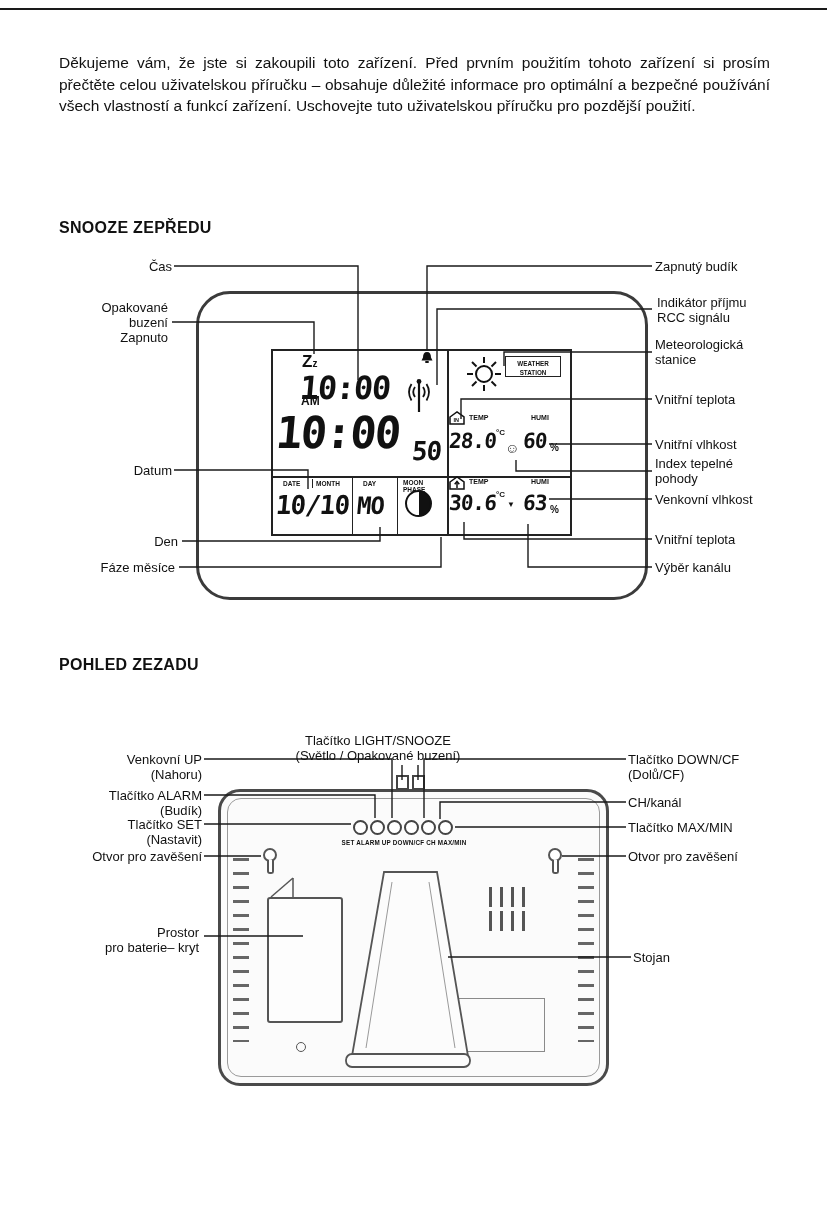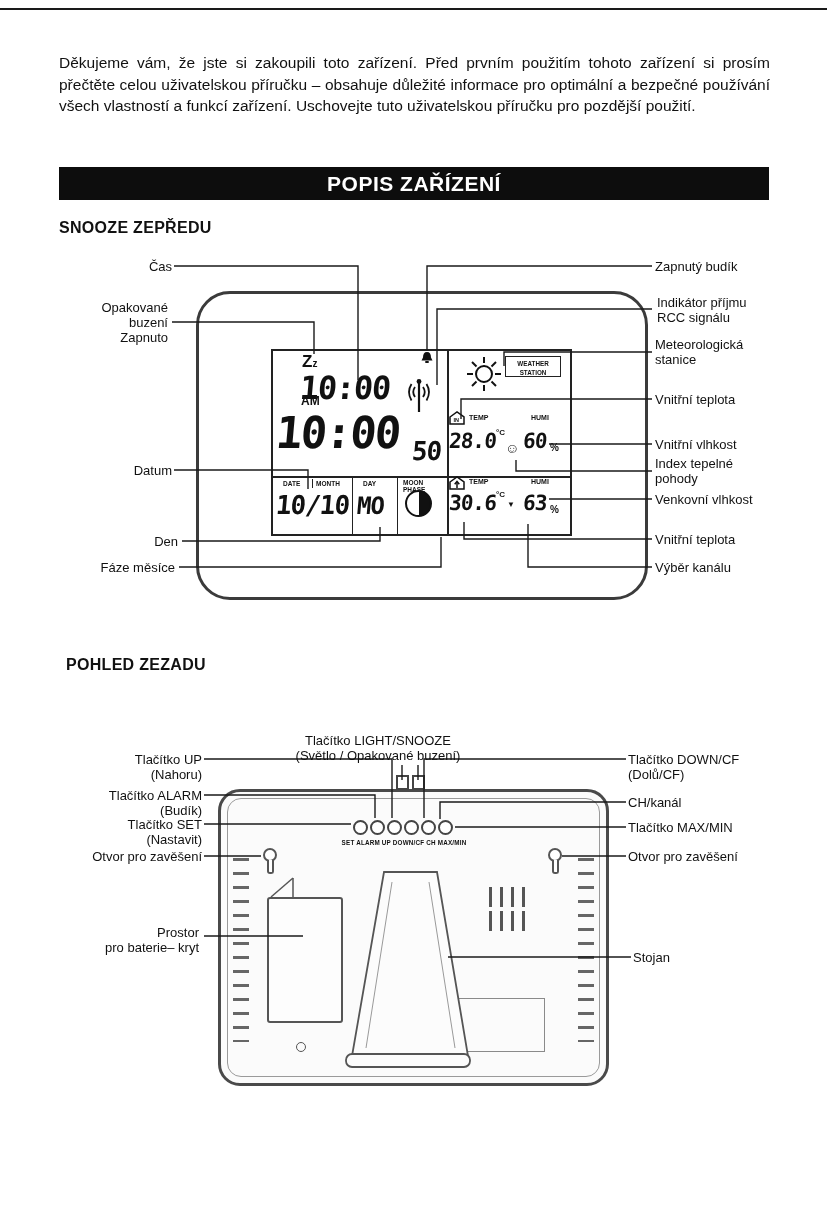--- a/index.html
+++ b/index.html
@@ -81,26 +81,23 @@
 </style>
 </head>
 <body>
 
 <div class="page">
 
   <div class="toprule"></div>
 
   <p class="intro">Děkujeme vám, že jste si zakoupili toto zařízení. Před prvním použitím tohoto zařízení si prosím přečtěte celou uživatelskou příručku – obsahuje důležité informace pro optimální a bezpečné používání všech vlastností a funkcí zařízení. Uschovejte tuto uživatelskou příručku pro pozdější použití.</p>
 
-  <div class="banner">
-    <span>POPIS ZAŘÍZENÍ</span>
-  </div>
 
   <h2 class="subhead" style="left:59px;top:219px;">SNOOZE ZEPŘEDU</h2>
-  <h2 class="subhead" style="left:59px;top:656px;margin-left:7px;">POHLED ZEZADU</h2>
+  <h2 class="subhead" style="left:59px;top:656px;">POHLED ZEZADU</h2>
 
   <div class="dev-front"></div>
   <div class="lcd"></div>
   <div class="vdiv" style="left:447px;top:349px;width:2px;height:187px;"></div>
   <div class="hdiv" style="left:271px;top:476px;width:301px;height:2px;"></div>
   <div class="vdiv" style="left:352px;top:478px;width:1px;height:58px;"></div>
   <div class="vdiv" style="left:397px;top:478px;width:1px;height:58px;"></div>
   <div class="tick" style="left:312px;top:479px;width:1px;height:9px;"></div>
 
   <span class="zz">Zz</span>
@@ -227,21 +224,21 @@
 
   <div class="battery"></div>
   <div class="speaker" style="left:489px;top:887px;"></div>
   <div class="speaker" style="left:489px;top:911px;"></div>
   <div class="recess"></div>
   <div class="dot"></div>
 
   <div class="lbl ca" style="left:293px;top:733px;width:170px;">Tlačítko LIGHT/SNOOZE
 (Světlo / Opakované buzení)</div>
 
-  <div class="lbl ra" style="left:95px;top:752px;width:107px;">Tlačítko UP
+  <div class="lbl ra" style="left:95px;top:752px;width:107px;">Venkovní UP
 (Nahoru)</div>
   <div class="lbl ra" style="left:95px;top:788px;width:107px;">Tlačítko ALARM
 (Budík)</div>
   <div class="lbl ra" style="left:95px;top:817px;width:107px;">Tlačítko SET
 (Nastavit)</div>
   <div class="lbl ra" style="left:80px;top:849px;width:122px;">Otvor pro zavěšení</div>
   <div class="lbl ra" style="left:72px;top:925px;width:127px;">Prostor
 pro baterie– kryt</div>
 
   <div class="lbl" style="left:628px;top:752px;">Tlačítko DOWN/CF

